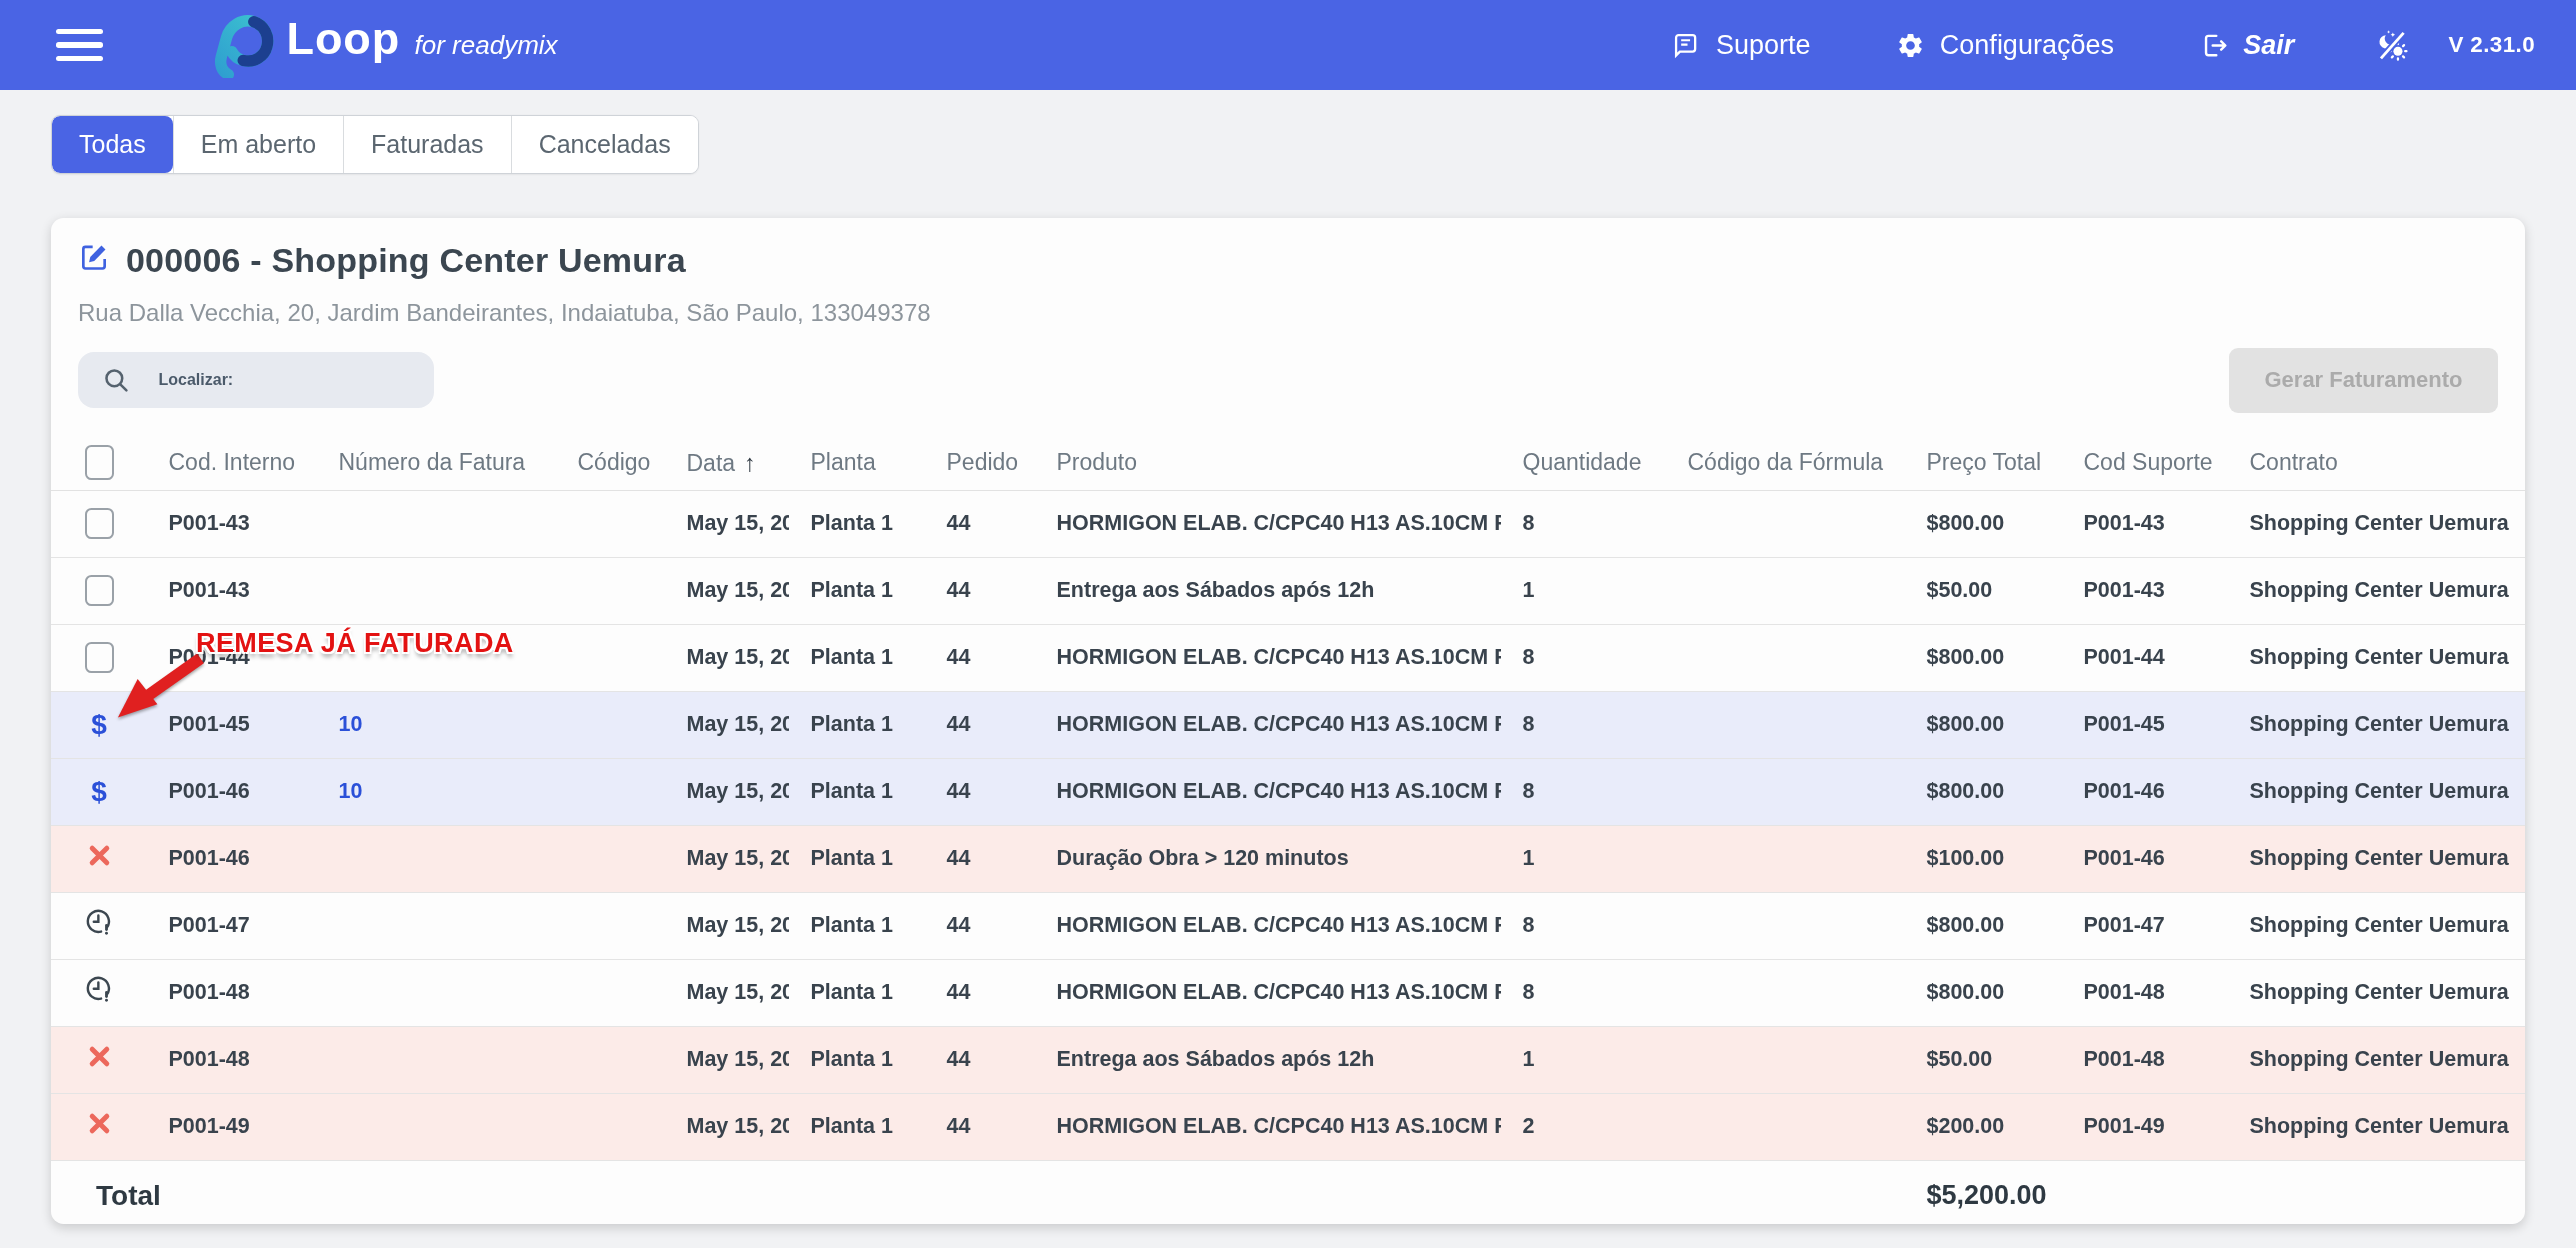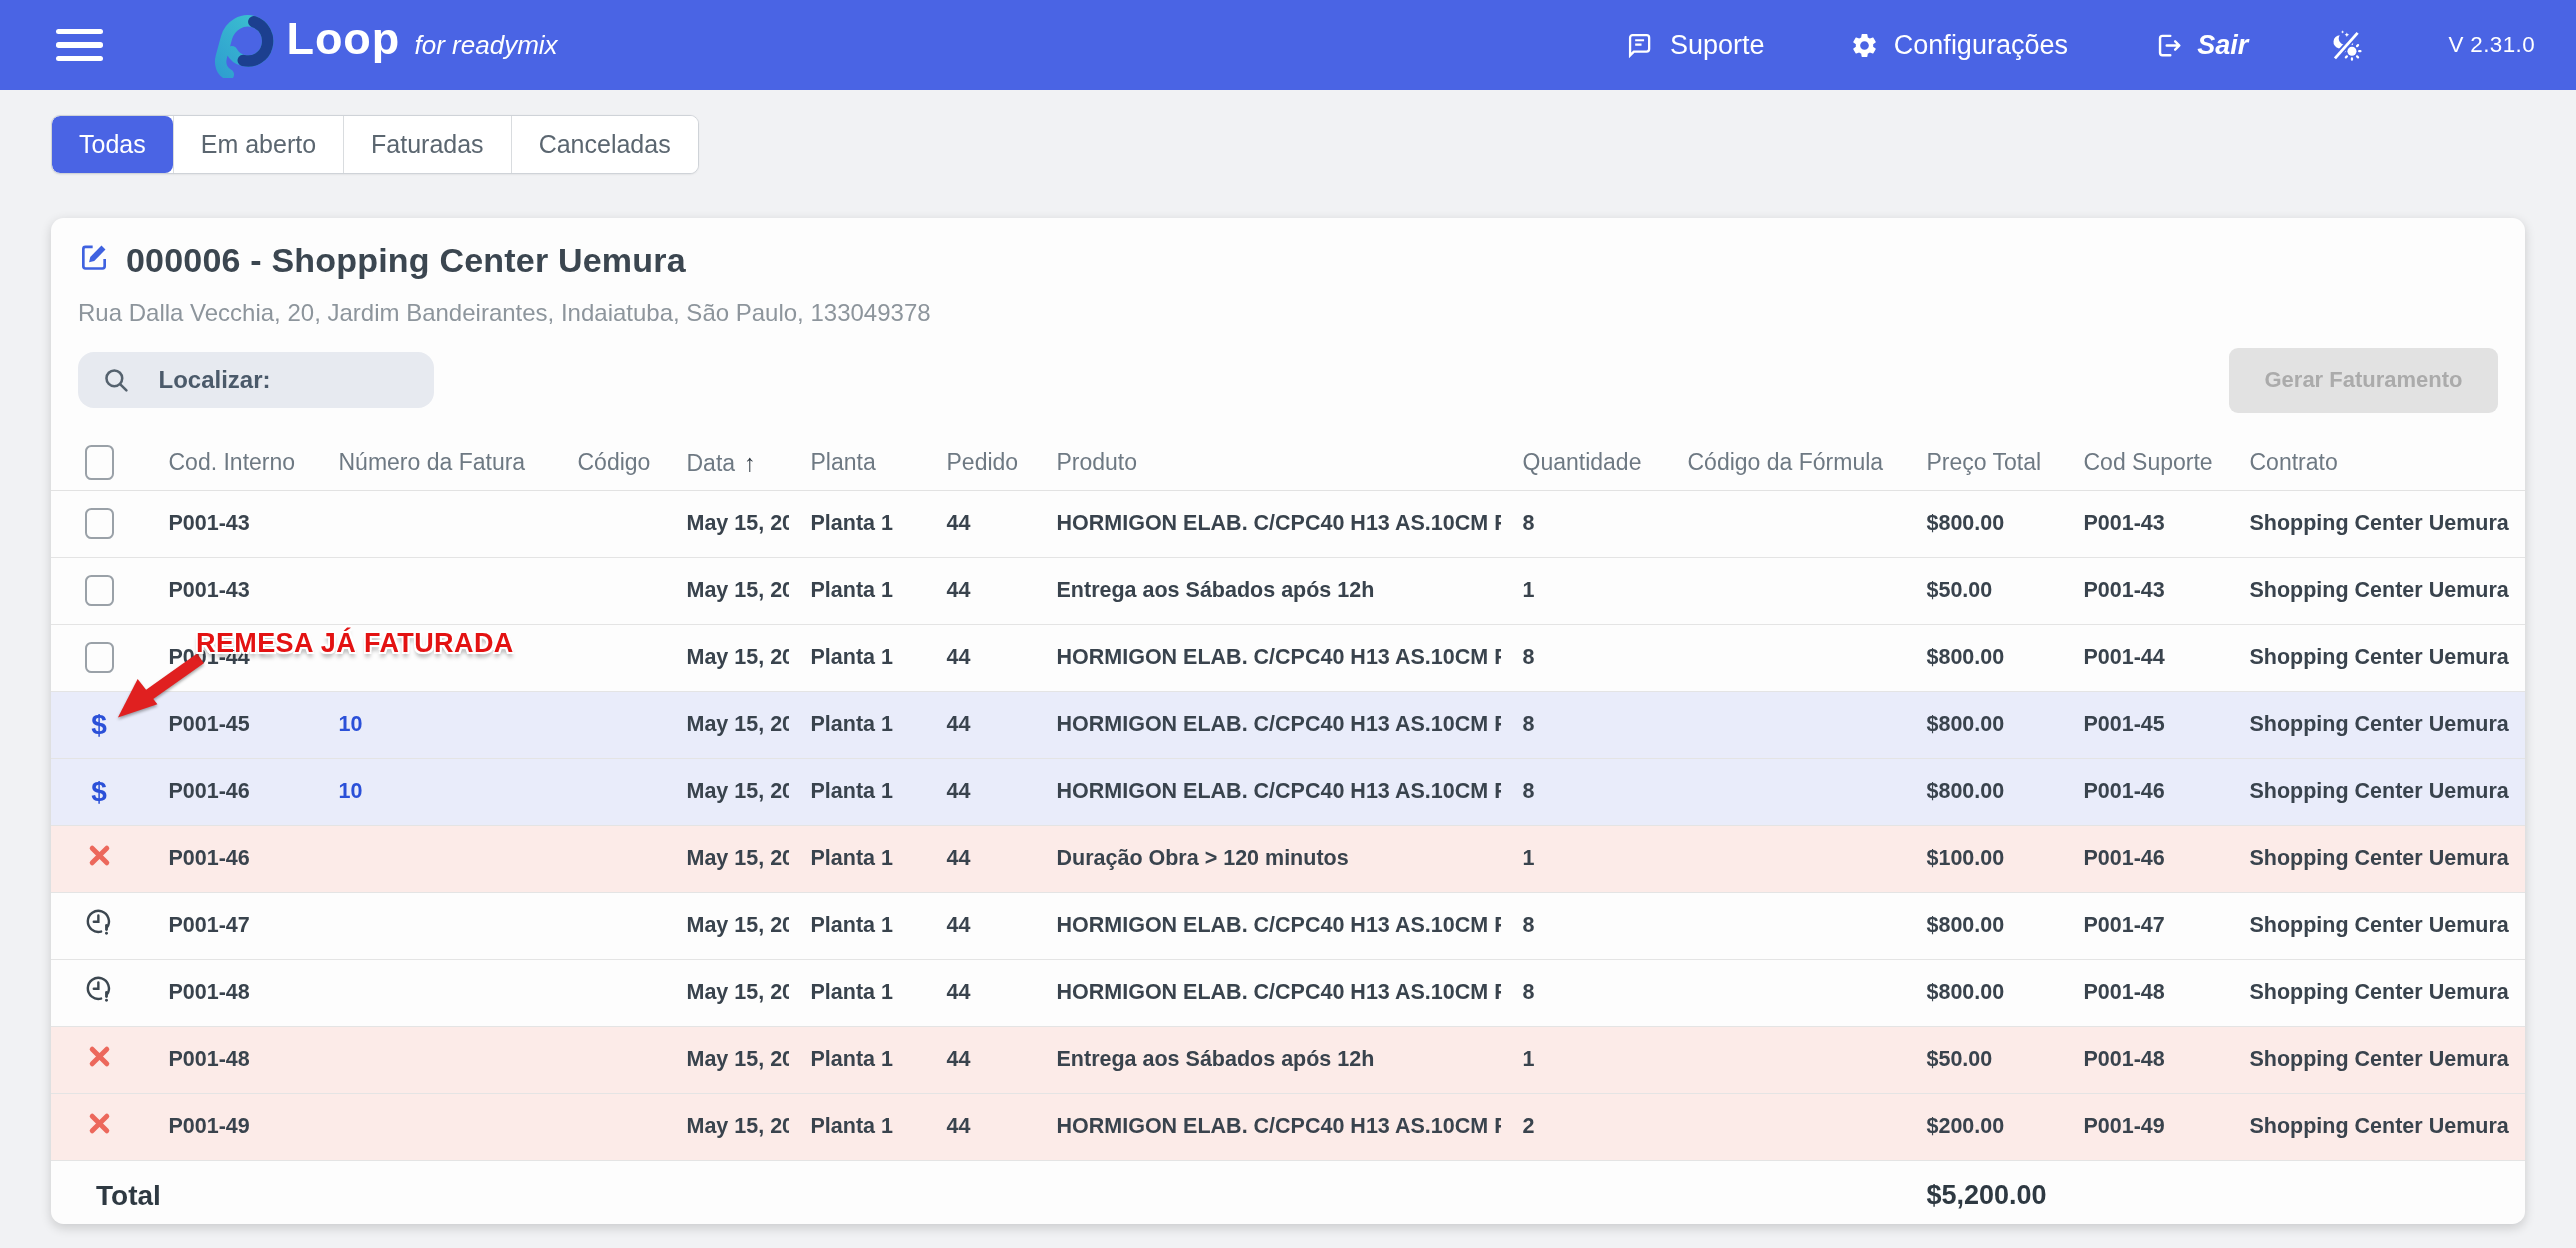--- a/index.html
+++ b/index.html
@@ -17,38 +17,38 @@
   .hamburger span{display:block;height:5.4px;border-radius:2.7px;background:#fff;}
   .brand{display:flex;align-items:baseline;margin-left:106px;}
   .brand svg{align-self:center;}
   .brand-name{color:#fff;font-size:45px;font-weight:700;letter-spacing:0.9px;margin-left:12.6px;}
   .brand-suffix{color:#fff;font-size:26px;font-style:italic;font-weight:500;margin-left:14.4px;}
   .nav-right{display:flex;align-items:center;}
   .nav-item{display:flex;align-items:center;gap:14.4px;color:#fff;font-size:27px;
     font-weight:500;text-decoration:none;background:none;border:none;cursor:pointer;margin-left:86px;}
   .nav-item.italic span{font-style:italic;font-weight:700;}
   .theme-btn{background:none;border:none;cursor:pointer;margin-left:75px;display:flex;align-items:center;}
-  .version{color:#fff;font-size:22.4px;font-weight:400;margin-left:79px;letter-spacing:0.4px;}
+  .version{color:#fff;font-size:22.4px;font-weight:700;margin-left:33px;letter-spacing:0.4px;}
   
   .tabs{display:inline-flex;margin:25px 0 0 51px;background:#fff;border:0.9px solid #cfd3d8;
     border-radius:9px;overflow:hidden;box-shadow:0 0.9px 1.8px rgba(0,0,0,.06);}
   .tab{height:57px;padding:0 27px;background:#fff;border:none;border-left:0.9px solid #d9dcdf;
     font-size:25px;color:#5b6670;cursor:pointer;font-family:inherit;}
   .tab:first-child{border-left:none;}
   .tab.active{background:#4a64e4;color:#fff;border-radius:8px;}
   
   .card{position:absolute;left:51px;top:218px;width:2474px;height:1006px;background:#fdfdfd;
     border-radius:12.6px;box-shadow:0 3.6px 10.8px rgba(0,0,0,.16);box-sizing:border-box;padding-top:23px;}
   .card-title{display:flex;align-items:flex-start;gap:16px;padding:0 27px;height:39px;}
   .card-title h1{margin:0;font-size:34px;font-weight:700;color:#3b4650;letter-spacing:0.2px;}
   .address{padding:0 27px;margin-top:19px;font-size:24px;font-weight:500;color:#8d959c;height:27px;}
   .toolbar{margin-top:21.5px;padding:0 27px;display:flex;align-items:center;justify-content:space-between;height:65px;}
   .search{width:310px;height:56px;background:#e7eaf0;border-radius:16px;display:flex;
     align-items:center;gap:25px;padding:0 23px;}
-  .search input{flex:1;background:transparent;border:none;outline:none;font-size:24px;
+  .search input{flex:1;background:transparent;border:none;outline:none;font-size:16px;
     font-weight:700;color:#4b5a6a;font-family:inherit;min-width:0;}
   .search input::placeholder{color:#4b5a6a;opacity:1;}
   .btn-generate{width:269px;height:65px;background:#e2e2e2;color:#ababab;border:none;
     border-radius:9px;font-size:22px;font-weight:700;font-family:inherit;}
   
   table{width:100%;border-collapse:collapse;table-layout:fixed;margin-top:23px;}
   th,td{text-align:left;padding:0 5.4px 0 21.5px;overflow:hidden;white-space:nowrap;}
   th{height:54px;font-size:23px;font-weight:500;color:#6e7983;border-bottom:1.8px solid #e2e2e2;}
   th.c-icon,td.c-icon{padding:0;text-align:center;}
   tbody td{height:66px;font-size:21.5px;font-weight:700;color:#39434d;border-bottom:0.9px solid #e4e4e4;}

